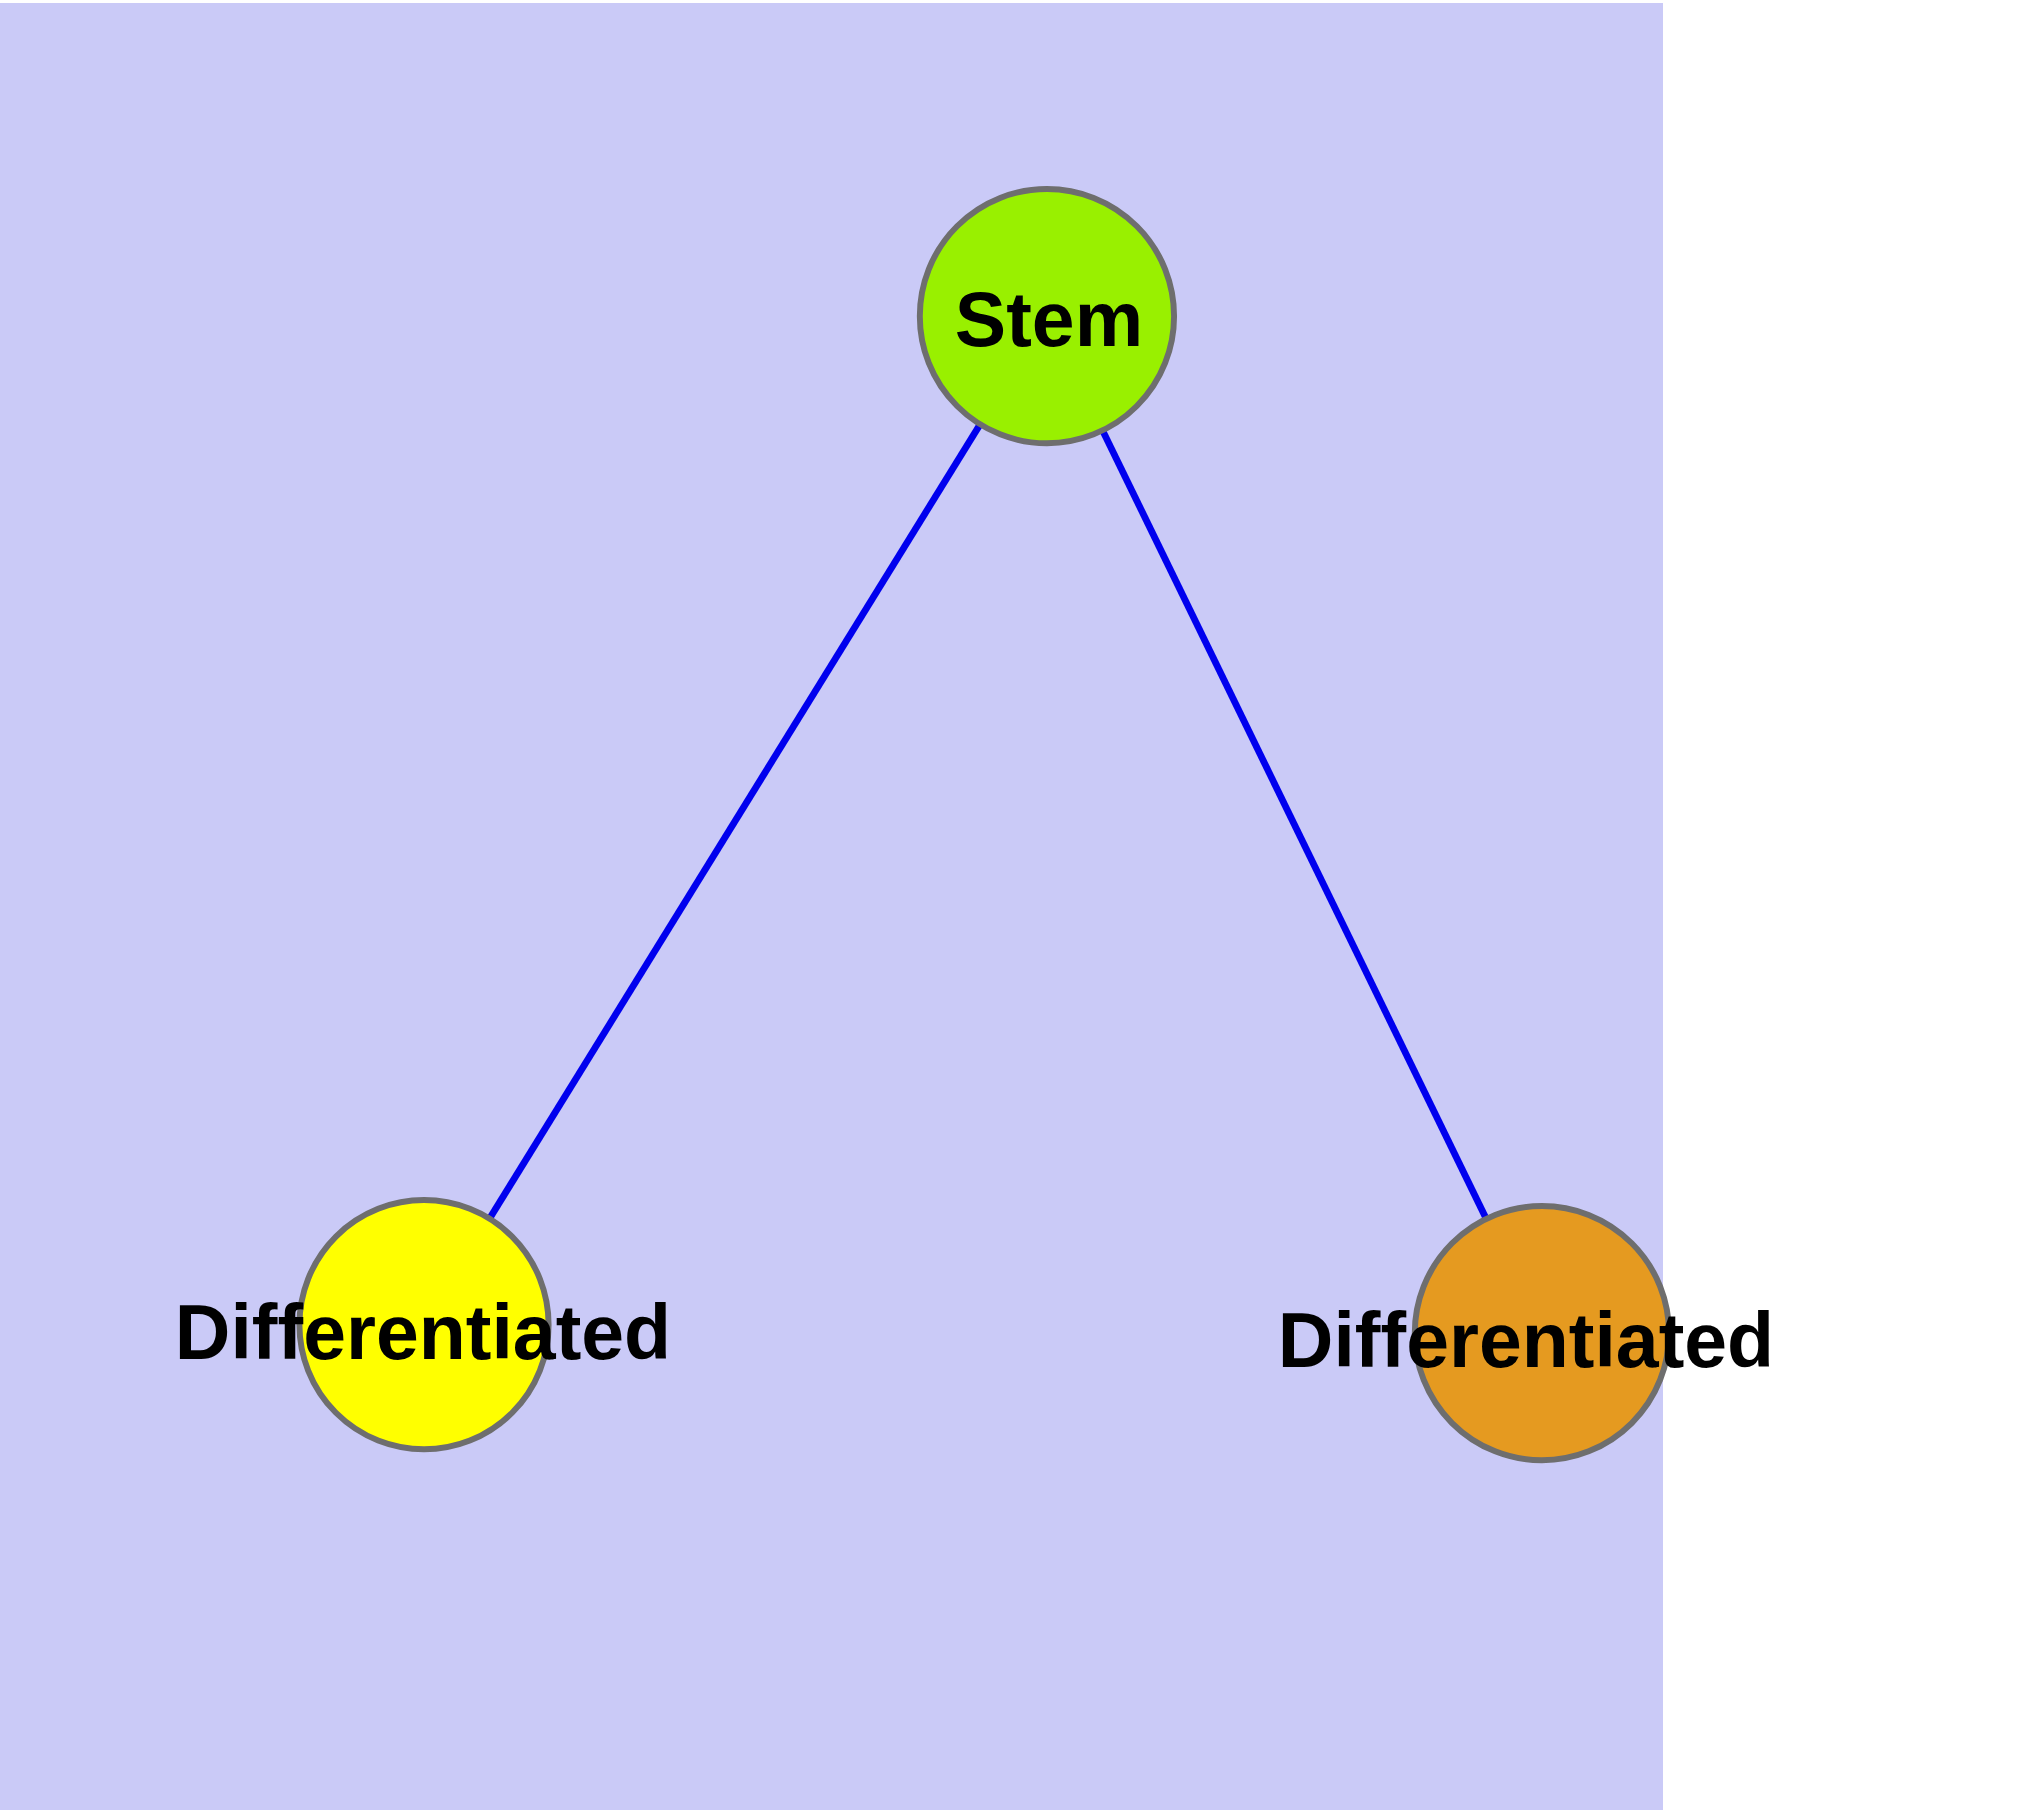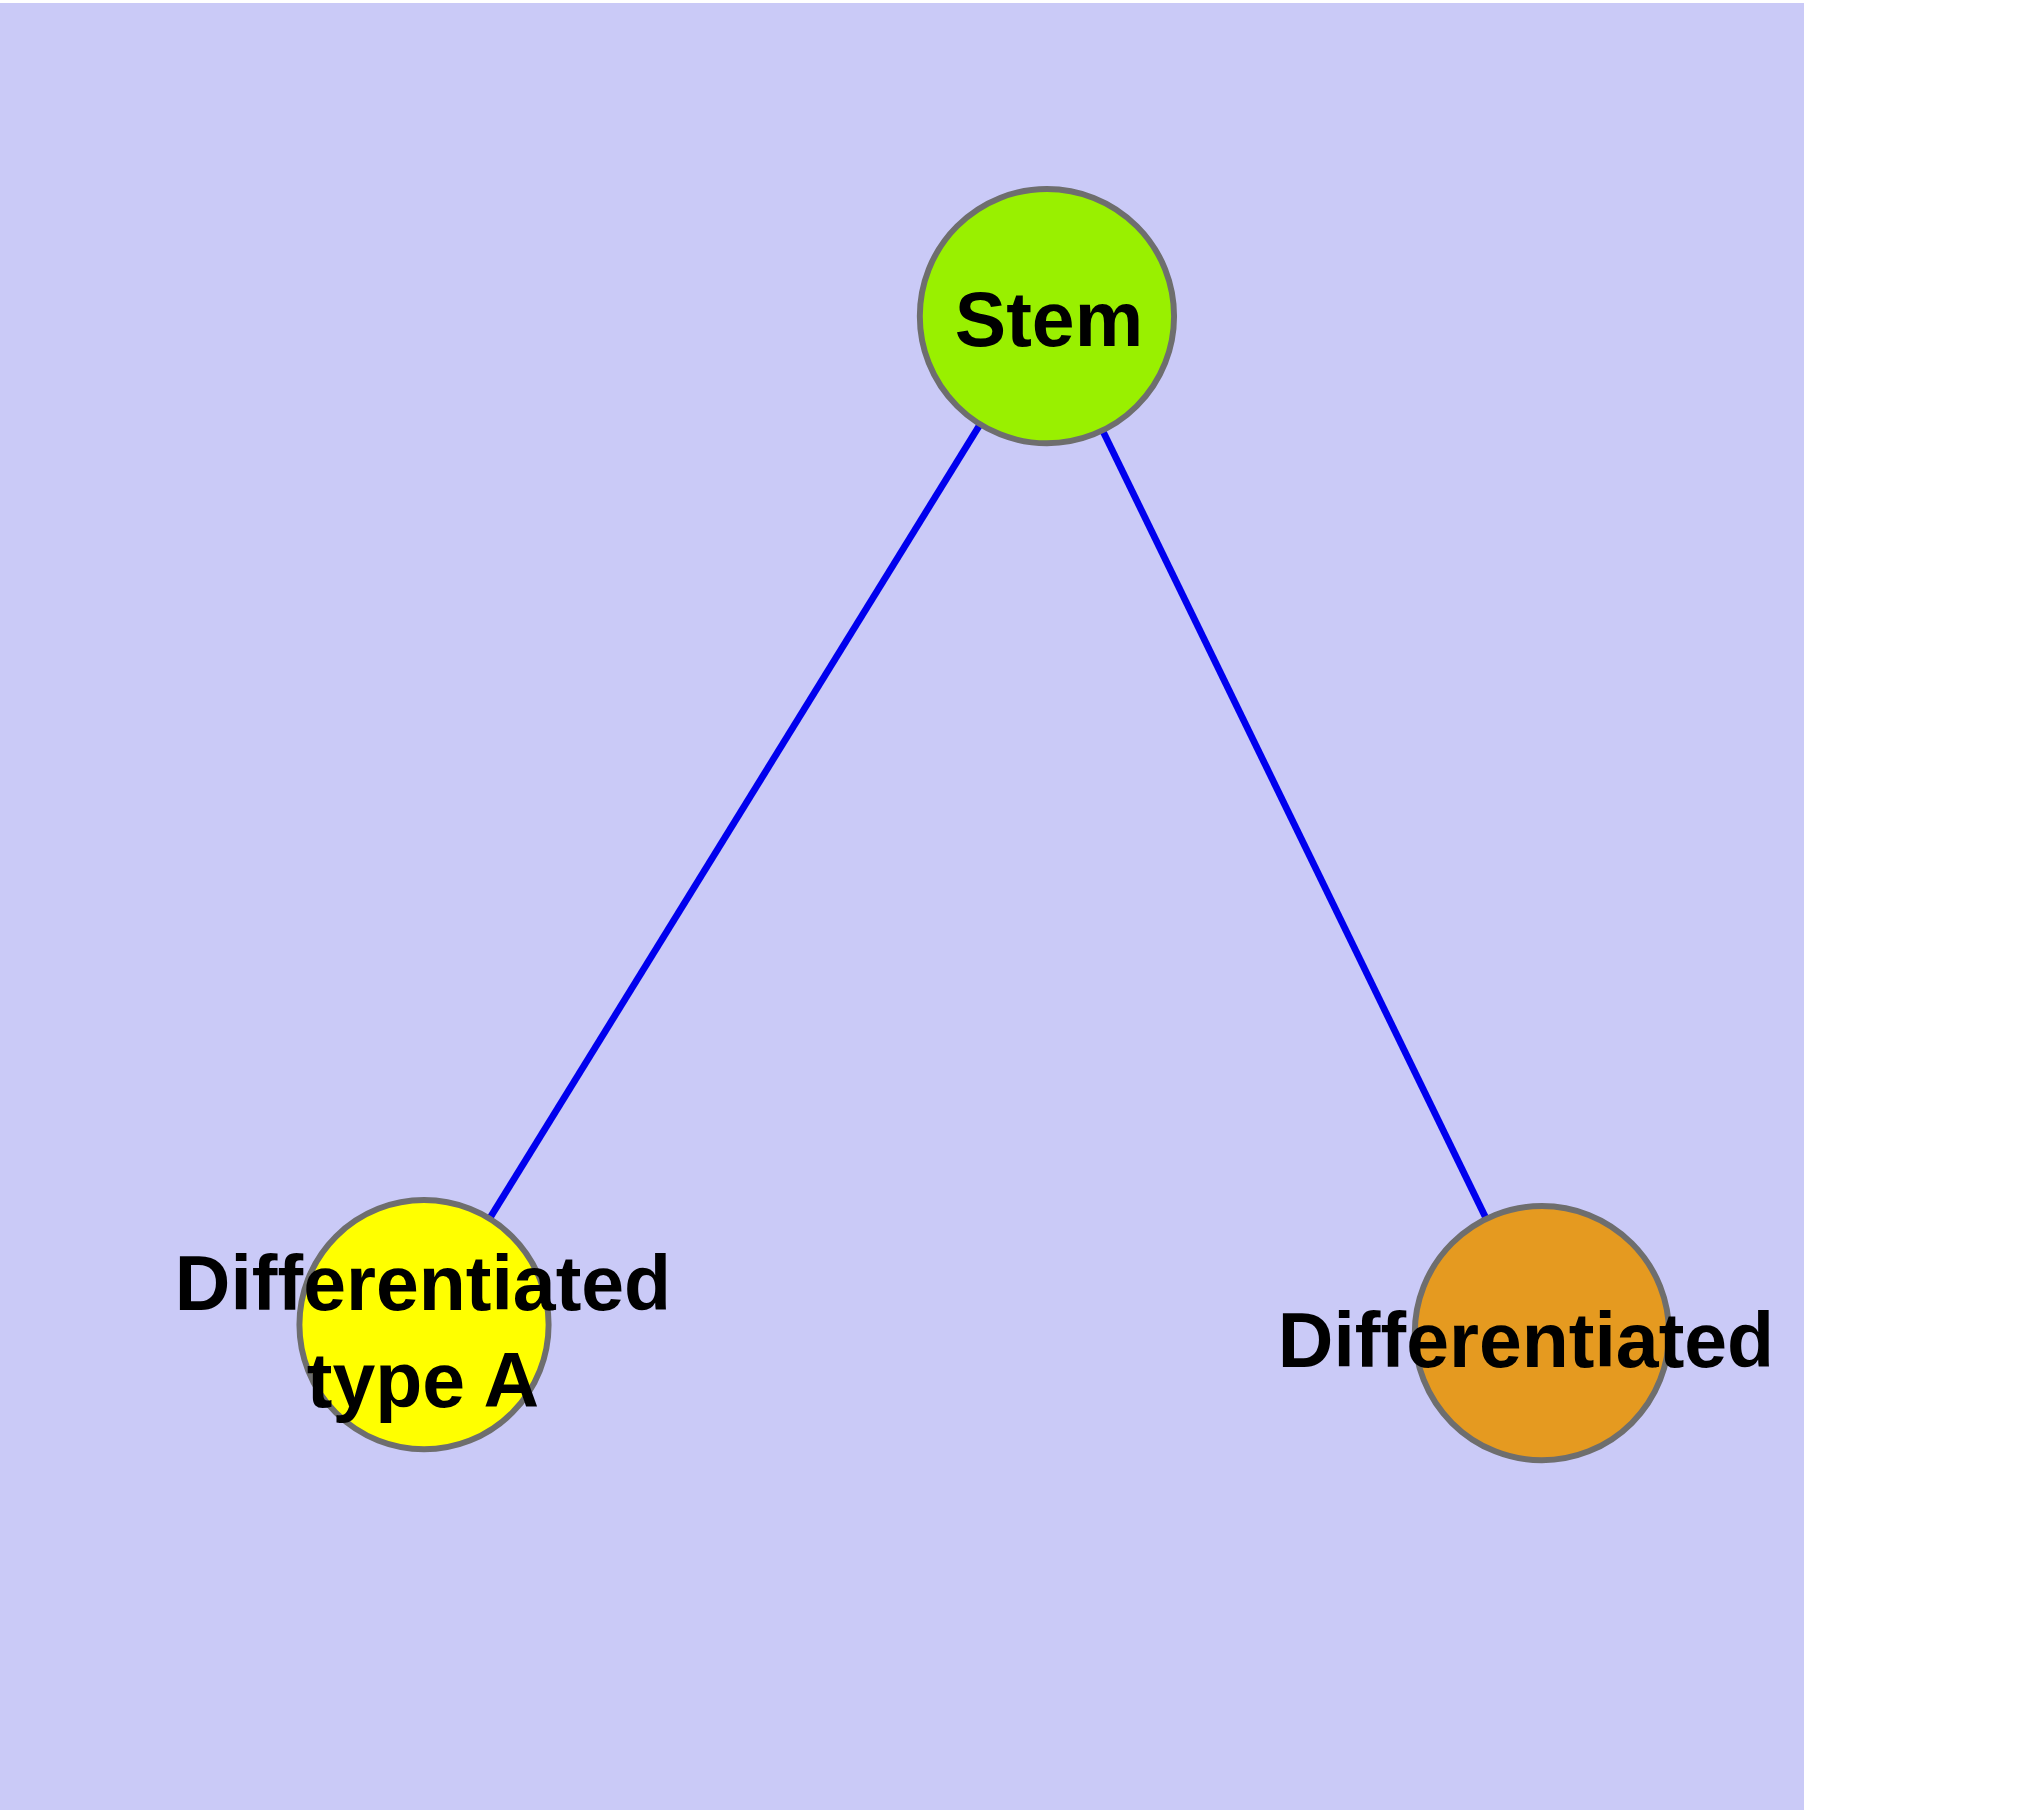--- a/index.html
+++ b/index.html
@@ -11,21 +11,21 @@
     width: 2021px;
     height: 1812px;
     overflow: hidden;
     background: #ffffff;
     font-family: "Liberation Sans", sans-serif;
   }
   .canvas {
     position: absolute;
     left: 0;
     top: 0;
-    width: 1804px;
+    width: 1663px;
     height: 1812px;
     background: var(--color-background, #cacaf7);
   }
   .frame-strip {
     position: absolute;
     left: 0;
     width: 100%;
     background: var(--color-frame, #ffffff);
     z-index: 5;
   }
@@ -79,21 +79,20 @@
     <circle class="node-circle" cx="500" cy="1563" r="147" fill="#ffff00"></circle>
     <circle class="node-circle" cx="1819" cy="1573" r="150" fill="#e59a20"></circle>
   </svg>
 
   <div class="node-label" id="label-stem">
     <span class="line">Stem</span>
   </div>
 
   <div class="node-label" id="label-type-a">
     <span class="line">Differentiated</span>
-    <span class="line">type A</span>
   </div>
 
   <div class="node-label" id="label-type-b">
     <span class="line">Differentiated</span>
   </div>
 
   <div class="frame-strip top"></div>
   <div class="frame-strip bottom"></div>
 </div>
 

